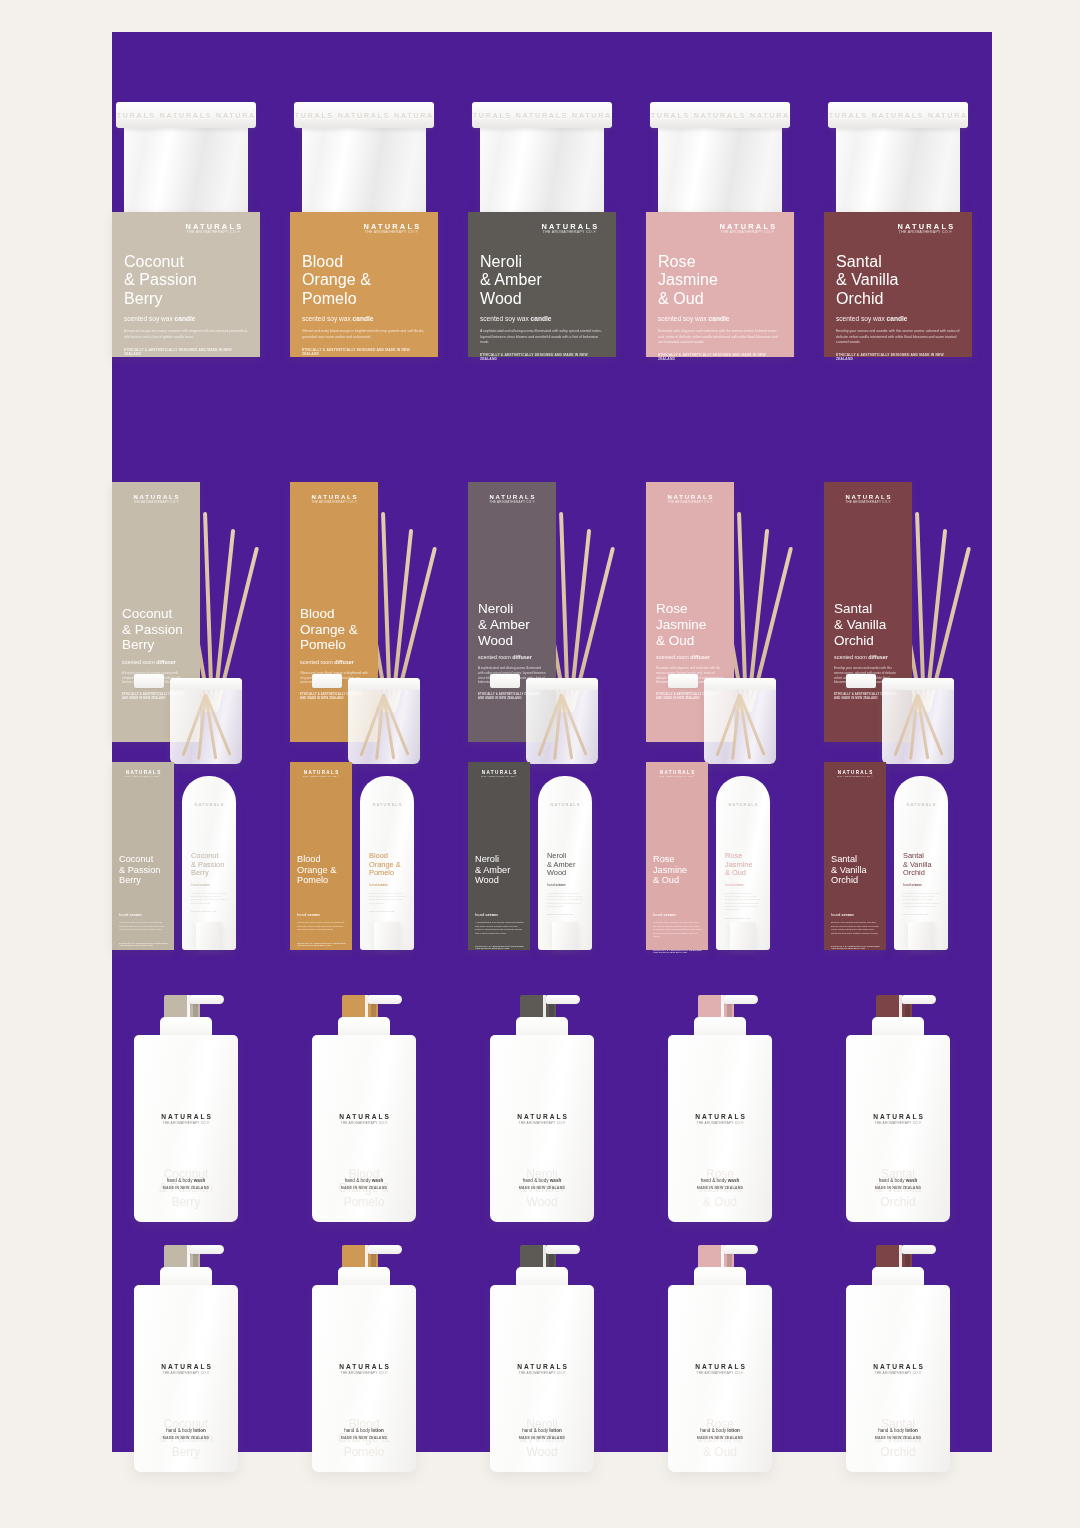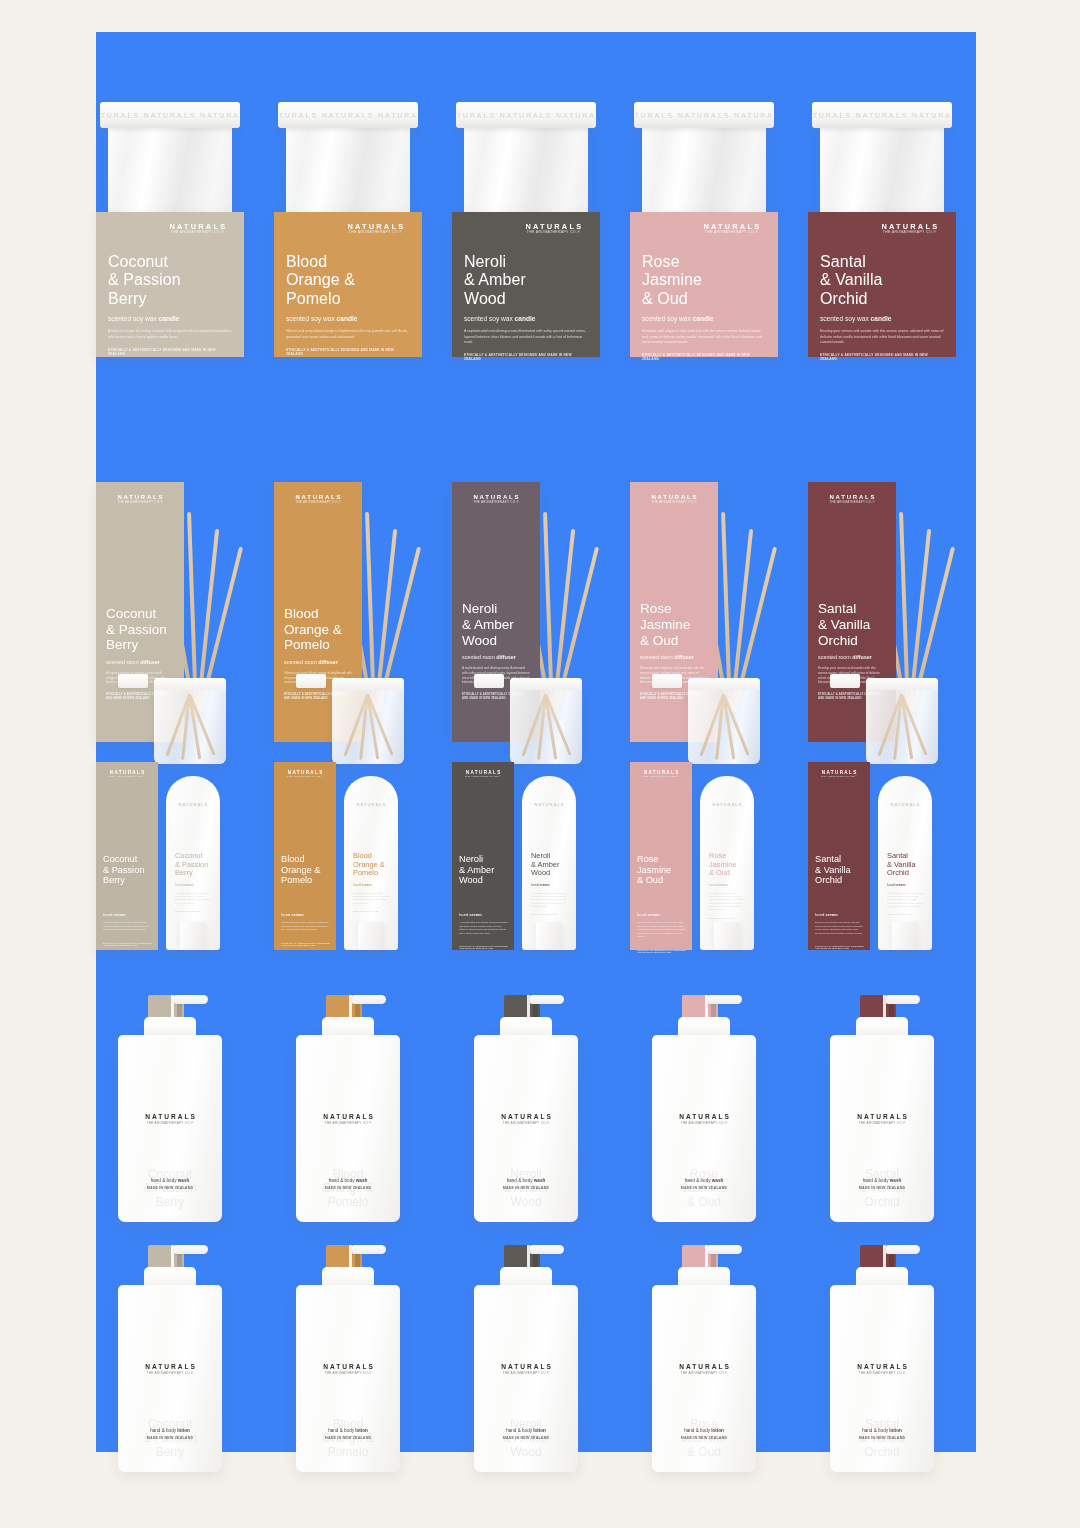--- a/index.html
+++ b/index.html
@@ -11,23 +11,23 @@
     overflow: hidden;
   }
   #sheet {
     position: relative;
     width: 1080px; height: 1528px;
     background: #f4f1ec;
   }
   
   .panel {
     position: absolute;
-    left: 96px; top: 32px;
+    left: 112px; top: 32px;
     width: 880px; height: 1420px;
-    background: #3b82f6;
+    background: #4c1d95;
   }
 
   
   .brand-lockup { text-align: center; line-height: 1; }
   .brand-name {
     font-weight: 700; letter-spacing: .30em;
     text-indent: .30em;
   }
   .brand-sub {
     letter-spacing: .09em; text-indent: .09em;

